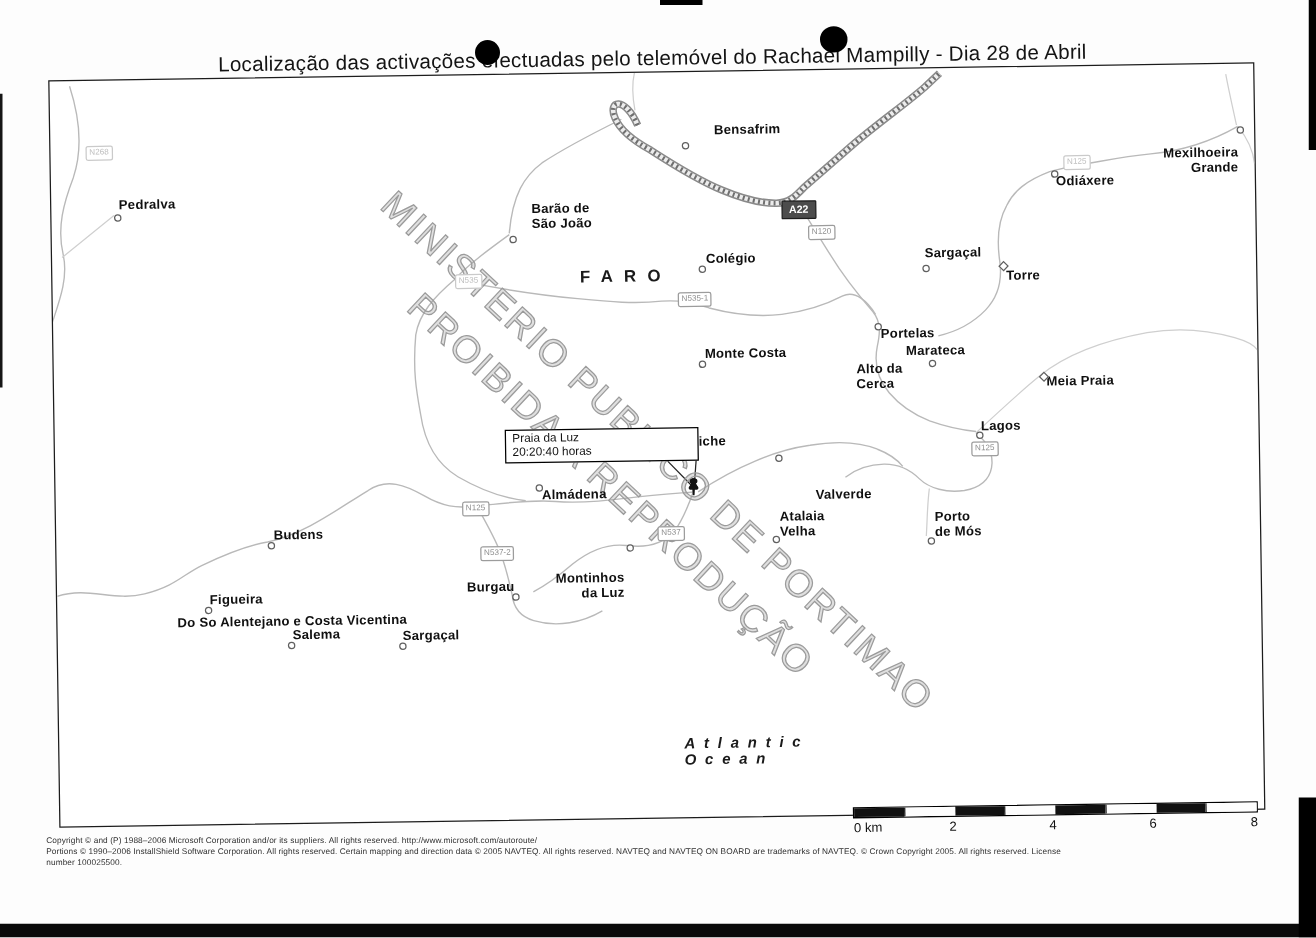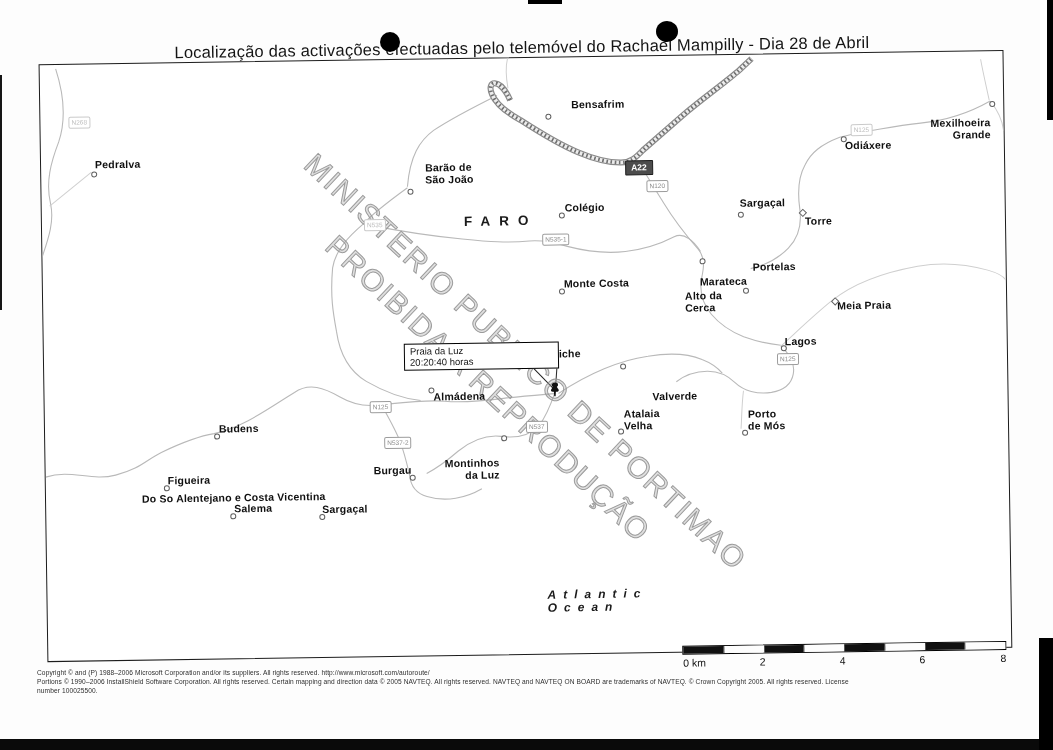--- a/index.html
+++ b/index.html
@@ -164,25 +164,25 @@
         </div>
         <div class="mk mk-d" style="left: 789px; top: 245px;"></div>
         <div class="place-label" style="left: 794px; top: 247px;">
           <div>Meia Praia</div>
         </div>
         <div class="mk mk-c" style="left: 737px; top: 291px;"></div>
         <div class="place-label" style="left: 741px; top: 282px;">
           <div>Lagos</div>
         </div>
         <div class="mk mk-c" style="left: 657px; top: 203px;"></div>
-        <div class="place-label" style="left: 662px; top: 207px; margin-left: 48px;">
+        <div class="place-label" style="left: 662px; top: 207px;">
           <div>Portelas</div>
         </div>
         <div class="mk mk-c" style="left: 700px; top: 233px;"></div>
-        <div class="place-label" style="left: 657px; top: 221px;">
+        <div class="place-label" style="left: 682px; top: 221px;">
           <div>Marateca</div>
         </div>
         <div class="place-label" style="left: 642px; top: 235px;">
           <div>Alto da</div>
           <div>Cerca</div>
         </div>
         <div class="mk mk-c" style="left: 576px; top: 307px;"></div>
         <div class="place-label" style="left: 608px; top: 296px; margin-top: 39px;">
           <div>Valverde</div>
         </div>

